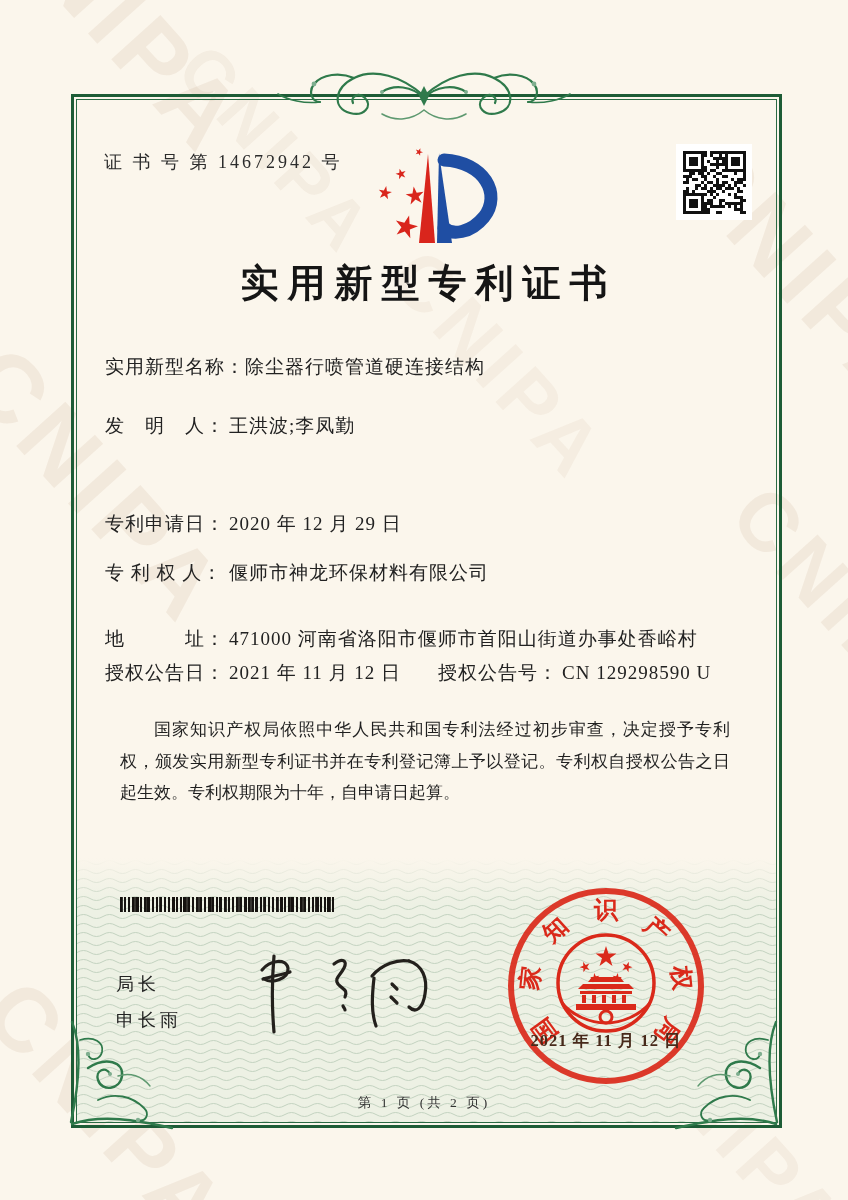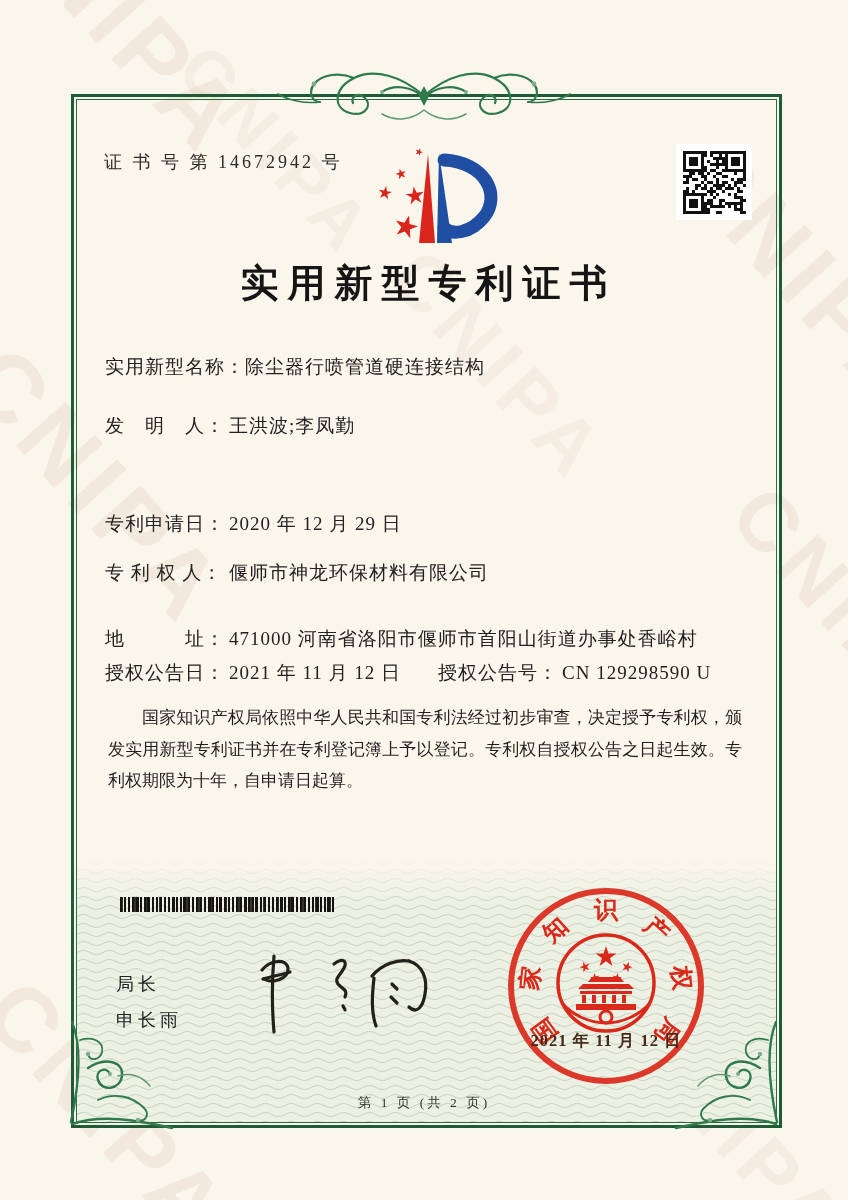--- a/index.html
+++ b/index.html
@@ -36,21 +36,21 @@
           display:flex;align-items:center;justify-content:center;}
   .title{position:absolute;left:0;right:0;top:258px;text-align:center;font-size:38px;font-weight:700;
          letter-spacing:9px;text-indent:9px;color:#151515;z-index:2;}
   .row{position:absolute;font-size:19px;letter-spacing:1px;color:#222;z-index:2;white-space:nowrap;}
   .row .lbl{display:inline-block;min-width:124px;}
   .r0{left:105px;top:354px;} .r1{left:105px;top:413px;} .r2{left:105px;top:462px;}
   .r3{left:105px;top:511px;} .r4{left:105px;top:560px;} .r5{left:105px;top:626px;}
   .r6a{left:105px;top:660px;} .r6b{left:438px;top:660px;}
   .body-text{position:absolute;left:104px;top:698px;width:642px;font-size:17px;line-height:31.5px;
              text-align:justify;color:#1f1f1f;z-index:2;}
-  .body-text p{margin:4px;text-indent:2em;}
+  .body-text p{margin:16px;text-indent:2em;}
   .barcode{position:absolute;left:120px;top:897px;width:216px;height:15px;z-index:2;background:
      repeating-linear-gradient(90deg,#15120f 0 2px,rgba(0,0,0,0) 2px 4px),
      repeating-linear-gradient(90deg,#15120f 0 1px,rgba(0,0,0,0) 1px 9px),
      repeating-linear-gradient(90deg,rgba(21,18,15,.85) 0 3px,rgba(0,0,0,0) 3px 13px);}
   .sign-title{position:absolute;left:116px;top:972px;font-size:18px;letter-spacing:4px;color:#222;z-index:2;}
   .sign-name{position:absolute;left:116px;top:1008px;font-size:18px;letter-spacing:4px;color:#222;z-index:2;}
   .signature{position:absolute;left:246px;top:934px;z-index:2;}
   
   .seal{position:absolute;left:506px;top:886px;width:200px;height:200px;z-index:2;}
   .seal-ring{position:absolute;inset:2px;border:6px solid rgba(218,41,26,0.92);border-radius:50%;}

